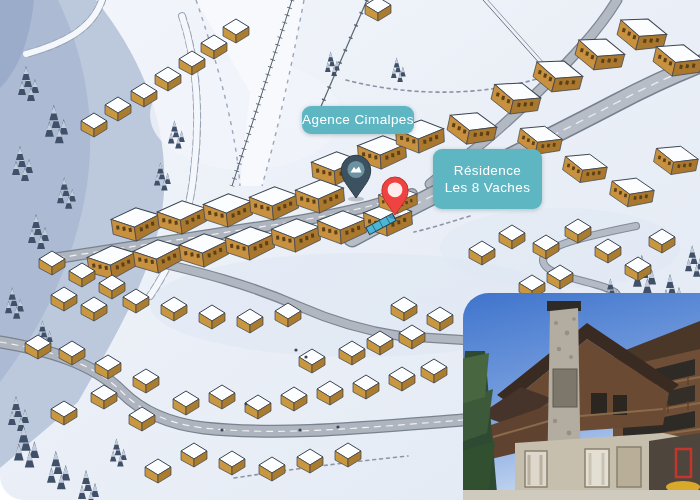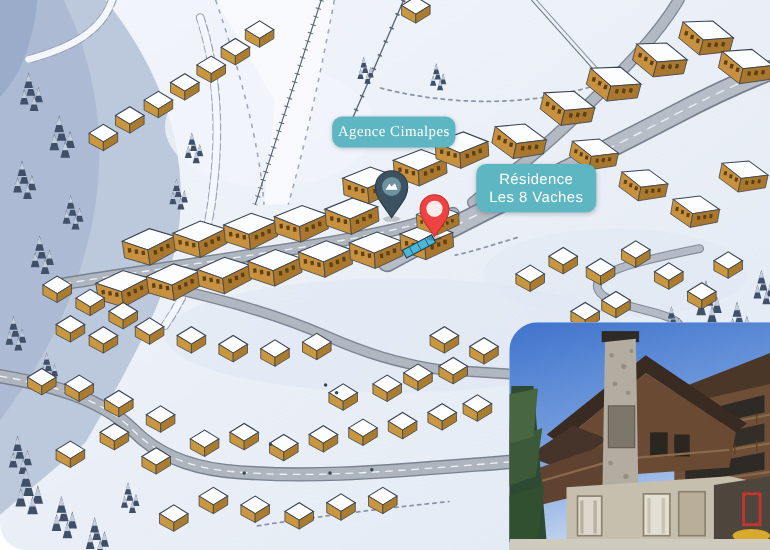--- a/index.html
+++ b/index.html
@@ -4,22 +4,22 @@
 <style>
   html,body{margin:0;padding:0;background:#ffffff;}
   .stage{position:relative;width:700px;height:500px;background:#ffffff;overflow:hidden;
          font-family:"Liberation Sans",sans-serif;}
   .map-wrap{position:absolute;inset:0;border-bottom-left-radius:24px;overflow:hidden;}
   .map-wrap svg{display:block;}
   .tag{position:absolute;background:#5eb6c3;color:#ffffff;border-radius:9px;
        display:flex;flex-direction:column;align-items:center;justify-content:center;
        font-size:13.5px;letter-spacing:.4px;line-height:1.28;text-align:center;
        box-shadow:0 1px 4px rgba(30,60,70,.28);}
-  .tag-agency{left:302px;top:106px;width:112px;height:28px;font-family:Liberation Serif, serif;}
-  .tag-residence{left:433px;top:149px;width:109px;height:44px;}
+  .tag-agency{left:302px;top:106px;width:112px;height:28px;}
+  .tag-residence{left:433px;top:149px;width:109px;height:60px;}
   .pin{position:absolute;}
   .pin-agency{left:330px;top:146px;}
   .pin-residence{left:372px;top:169px;}
   .inset{position:absolute;left:463px;top:293px;width:237px;height:207px;
          border-top-left-radius:26px;overflow:hidden;background:#9ec0ea;}
 </style>
 </head>
 <body>
 
 <div class="stage">

